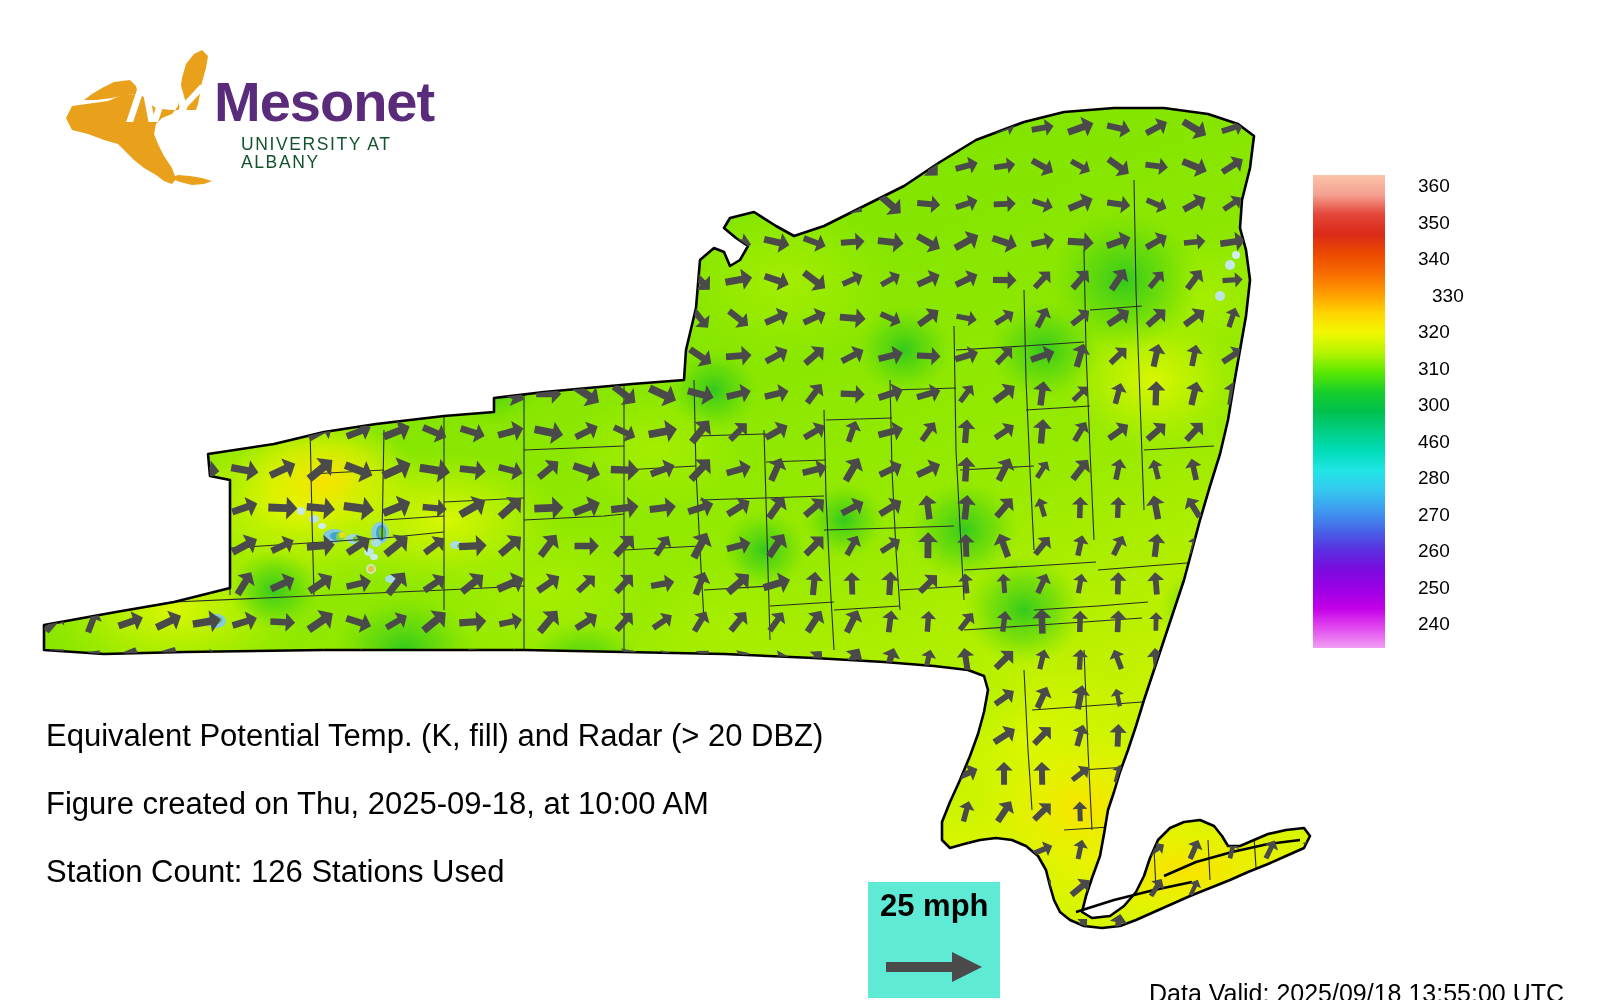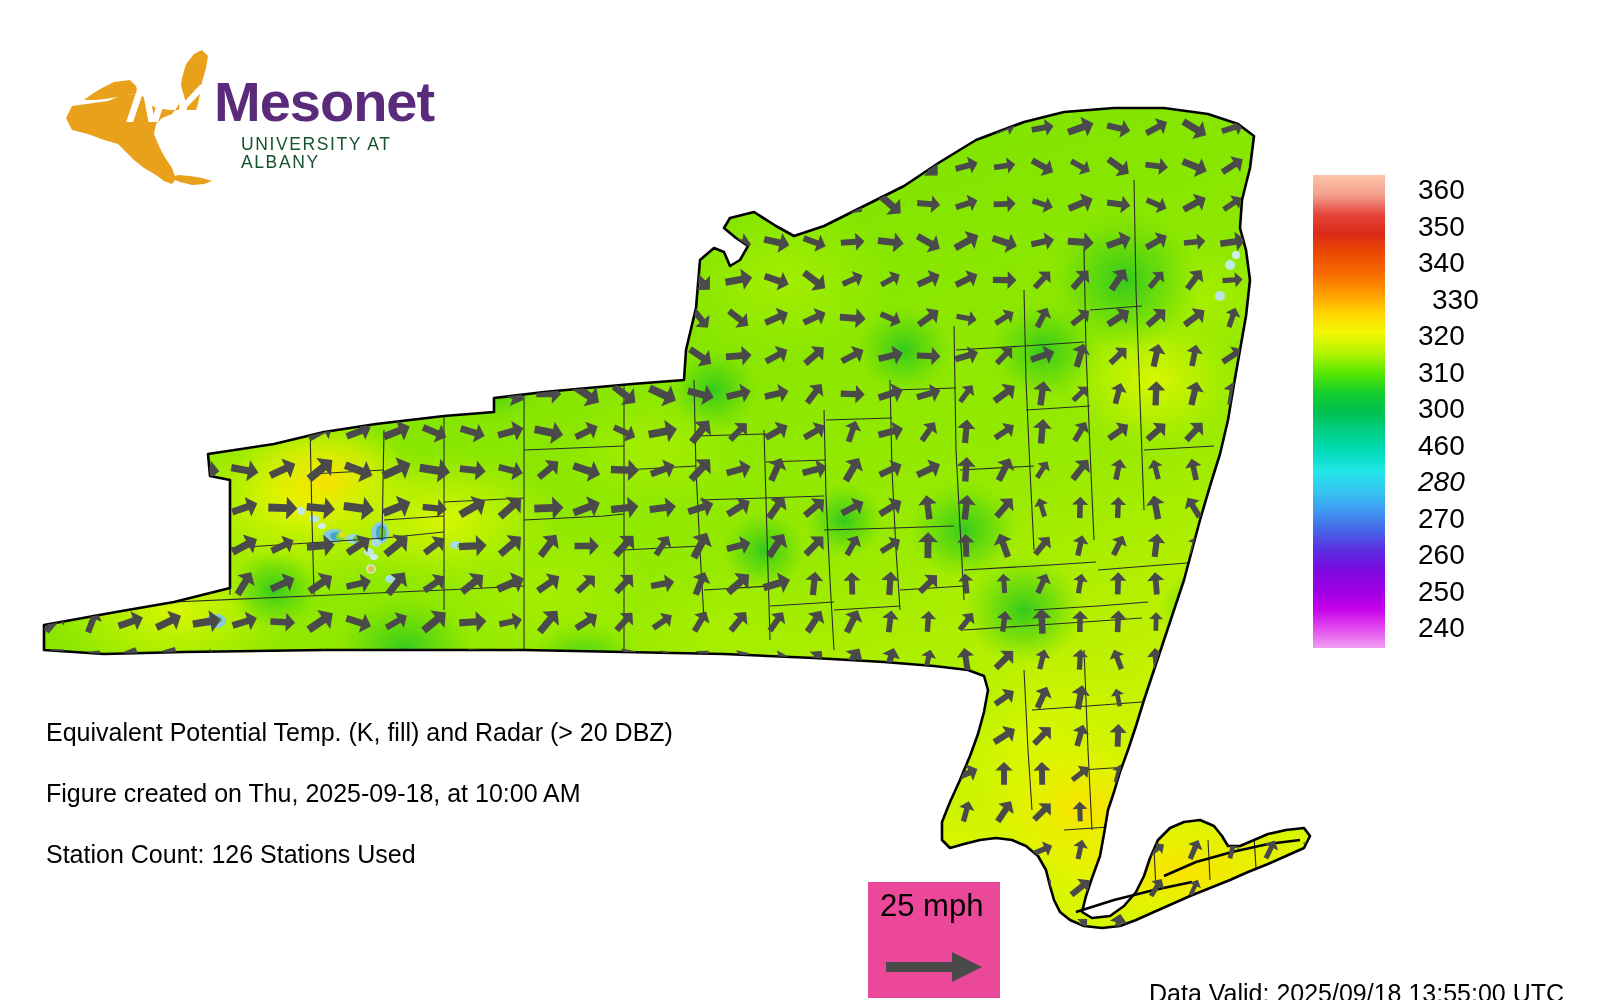--- a/index.html
+++ b/index.html
@@ -18,30 +18,30 @@
              font-weight:normal;margin-left:24px;}
 
   
   #map{position:absolute;left:24px;top:50px;width:1290px;height:880px;}
   #map svg{position:absolute;left:0;top:0;}
 
   
   #cbar{position:absolute;left:1313px;top:175px;width:72px;height:473px;}
   #cbar .bargrad{position:absolute;left:0;top:0;width:100%;height:100%;}
   #cbarlabels{position:absolute;left:1418px;top:175px;width:120px;height:473px;}
-  #cbarlabels .cbl{position:absolute;left:0;font-size:28px;color:#000;line-height:1;
+  #cbarlabels .cbl{position:absolute;left:0;font-size:19px;color:#000;line-height:1;
                    white-space:nowrap;}
 
   
   #caption{position:absolute;left:46px;top:718px;width:900px;}
-  #caption .capline{font-size:25px;color:#000;margin-bottom:32px;white-space:nowrap;}
+  #caption .capline{font-size:31px;color:#000;margin-bottom:32px;white-space:nowrap;}
 
   
   #windkey{position:absolute;left:868px;top:882px;width:132px;height:116px;
-           background:#ec4899;}
+           background:#5eead4;font-weight:bold;}
   #windkey .wklabel{position:absolute;left:12px;top:6px;font-size:31px;color:#000;
                     white-space:nowrap;}
   #windkey .wkarrow{position:absolute;left:18px;top:68px;}
 
   
   #datavalid{position:absolute;left:1149px;top:979px;font-size:25px;color:#000;
              white-space:nowrap;}
 </style>
 </head>
 <body>
@@ -1059,21 +1059,21 @@
   </div>
   <div id="cbarlabels">
       <div class="cbl" style="top: 1px;">360</div>
       <div class="cbl" style="top: 37.5px;">350</div>
       <div class="cbl" style="top: 74px;">340</div>
       <div class="cbl" style="top: 110.5px; margin-left: 14px;">330</div>
       <div class="cbl" style="top: 147px;">320</div>
       <div class="cbl" style="top: 183.5px; text-align: center;">310</div>
       <div class="cbl" style="top: 220px;">300</div>
       <div class="cbl" style="top: 256.5px;">460</div>
-      <div class="cbl" style="top: 293px; font-style: italic;">280</div>
+      <div class="cbl" style="top: 293px;">280</div>
       <div class="cbl" style="top: 329.5px;">270</div>
       <div class="cbl" style="top: 366px;">260</div>
       <div class="cbl" style="top: 402.5px;">250</div>
       <div class="cbl" style="top: 439px;">240</div>
     </div>
 
   <div id="caption">
     <div class="capline">Equivalent Potential Temp. (K, fill) and Radar (&gt; 20 DBZ)</div>
     <div class="capline">Figure created on Thu, 2025-09-18, at 10:00 AM</div>
     <div class="capline">Station Count: 126 Stations Used</div>

